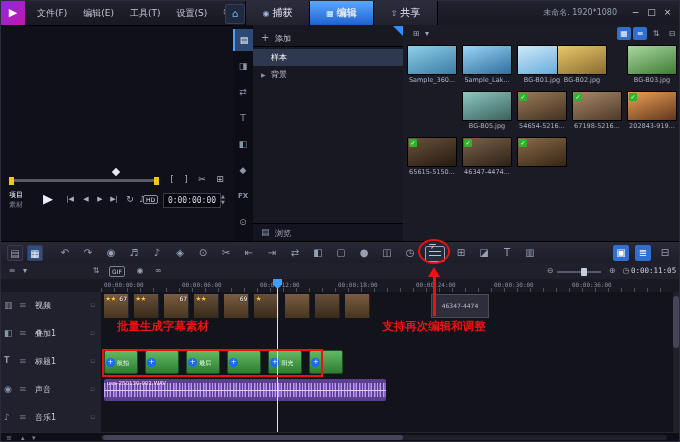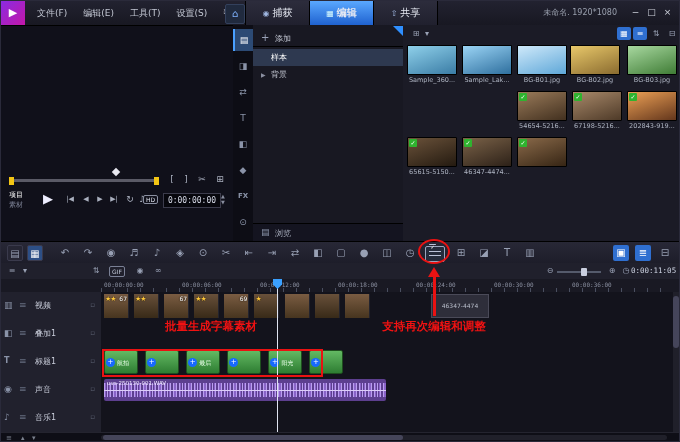--- a/index.html
+++ b/index.html
@@ -199,27 +199,31 @@
       <div class="glabel">Sample_360...</div>
     </div>
   <div class="gcell" style="left:461px;top:44px">
       <div class="gthumb" style="background: linear-gradient(160deg, rgb(155, 212, 245), rgb(46, 111, 158));"></div>
       <div class="glabel">Sample_Lak...</div>
     </div>
   <div class="gcell" style="left:516px;top:44px">
       <div class="gthumb" style="background: linear-gradient(160deg, rgb(207, 233, 250), rgb(94, 167, 216));"></div>
       <div class="glabel">BG-B01.jpg</div>
     </div>
-  <div class="gcell" style="left:569px;top:44px">
+  <div class="gcell" style="left:556px;top:44px">
       <div class="gthumb" style="background: linear-gradient(160deg, rgb(232, 200, 106), rgb(138, 107, 47));"></div>
       <div class="glabel">BG-B02.jpg</div>
     </div>
   <div class="gcell" style="left:626px;top:44px">
       <div class="gthumb" style="background: linear-gradient(160deg, rgb(168, 216, 160), rgb(63, 124, 53));"></div>
       <div class="glabel">BG-B03.jpg</div>
+    </div>
+  <div class="gcell" style="left:461px;top:90px">
+      <div class="gthumb" style="background: linear-gradient(160deg, rgb(143, 199, 192), rgb(57, 98, 94));"></div>
+      <div class="glabel">BG-B05.jpg</div>
     </div>
   <div class="gcell" style="left:516px;top:90px">
       <div class="gthumb" style="background: linear-gradient(160deg, rgb(154, 123, 90), rgb(66, 48, 31));">
         <span class="chk">✓</span>
       </div>
       <div class="glabel">54654-5216...</div>
     </div>
   <div class="gcell" style="left:571px;top:90px">
       <div class="gthumb" style="background: linear-gradient(160deg, rgb(168, 137, 106), rgb(78, 58, 40));">
         <span class="chk">✓</span>
@@ -397,19 +401,19 @@
     </div>
   <div class="bottombar"></div>
   <span class="bic" style="left:5px">≡</span>
   <span class="bic" style="left:20px">▴</span>
   <span class="bic" style="left:31px">▾</span>
   <div class="hscroll">
       <div class="hthumb"></div>
     </div>
 
   <div class="redrect"></div>
-  <div class="note" style="left:128px;top:318px;width:164px;text-align:center">批量生成字幕素材</div>
+  <div class="note" style="left:116px;top:318px;width:164px;text-align:left">批量生成字幕素材</div>
   <div class="note" style="left:348px;top:318px;width:170px;text-align:center">支持再次编辑和调整</div>
   <div class="redring"></div>
   <div class="arrowhead"></div>
   <div class="arrowshaft"></div>
 
 </div>
 
 </body></html>

